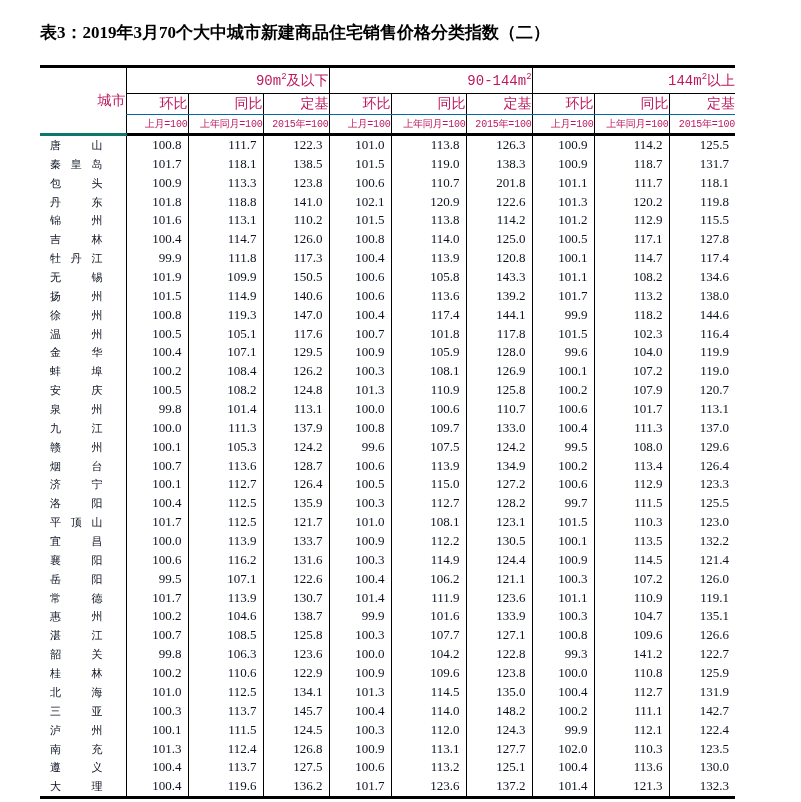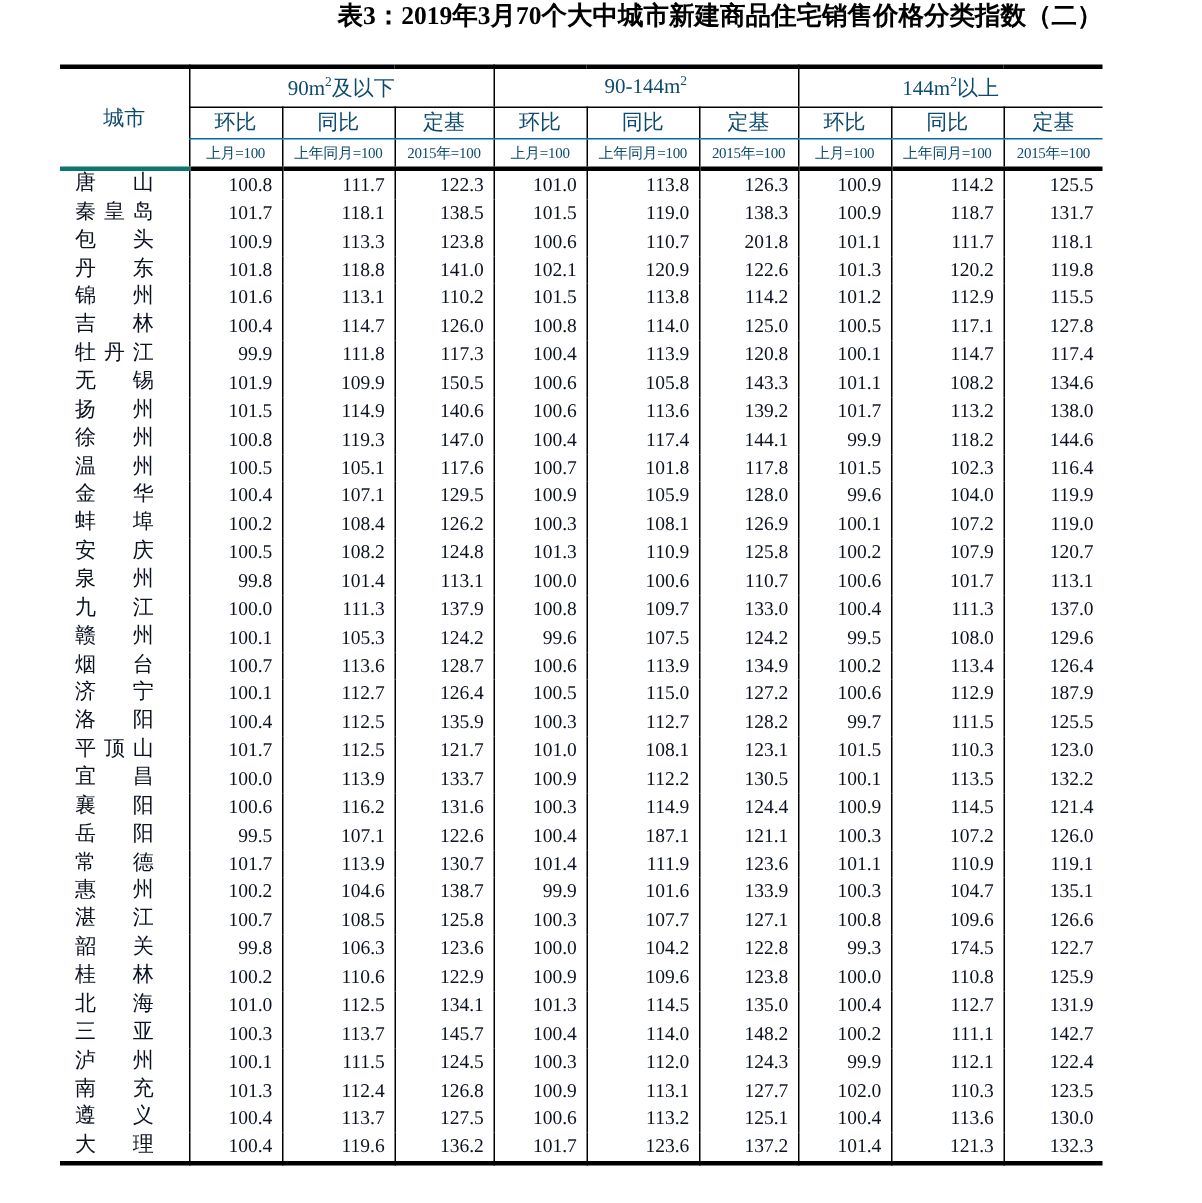--- a/index.html
+++ b/index.html
@@ -2,47 +2,47 @@
 <html><head>
 <meta charset="utf-8">
 <style>
   html,body { margin:0; padding:0; }
   body {
     width:801px; height:802px; background:#ffffff; overflow:hidden;
     font-family:"Liberation Serif","DejaVu Serif",serif; color:#000;
     -webkit-font-smoothing:antialiased;
   }
   .title {
-    margin:0 0 0 40px; width:695px; text-align:right;
+    margin:22px 0 0 40px; width:695px; text-align:left;
     font-size:17px; font-weight:bold; line-height:22px; color:#000;
   }
   table.price-table {
     margin:21px 0 0 40px; width:695px;
     border-collapse:collapse; table-layout:fixed;
     border-top:3px solid #000; border-bottom:3px solid #000;
   }
   .price-table th, .price-table td { padding:0; font-weight:normal; color:#0b1220; }
   .price-table thead th {
-    border-left:1px solid #000; text-align:center; font-size:14px; color:#0c4a6e;
+    border-left:1px solid #000; text-align:right; font-size:14px; color:#be185d;font-family:Liberation Mono, monospace;
   }
   .price-table th.city-head {
     border-left:none; border-bottom:3px solid #0f766e; font-size:14px;
   }
   .price-table tr.group-row th.group { height:25px; border-bottom:1px solid #000; }
   .price-table tr.metric-row th { height:20px; border-bottom:1px solid #0369a1; }
   .price-table tr.base-row th {
     height:18px; border-bottom:3px solid #000; font-size:10px; letter-spacing:-0.2px;
   }
   .price-table sup { font-size:9px; vertical-align:super; line-height:0; }
   .price-table tbody td { height:18.86px; font-size:13px; line-height:18.86px; }
   .price-table td.num {
     border-left:1px solid #000; text-align:right; padding-right:6px;
   }
   .price-table td.city {
-    font-size:14px; padding:0 23px 0 10px;
+    font-size:11px; padding:0 23px 0 10px;
     text-align:justify; text-align-last:justify; text-justify:inter-character;
   }
 </style>
 </head>
 <body>
 
 <div class="title">表3：2019年3月70个大中城市新建商品住宅销售价格分类指数（二）</div>
 
 <table class="price-table">
   <colgroup>
@@ -307,21 +307,21 @@
       <tr>
     <td class="city">济宁</td>
     <td class="num">100.1</td>
     <td class="num">112.7</td>
     <td class="num">126.4</td>
     <td class="num">100.5</td>
     <td class="num">115.0</td>
     <td class="num">127.2</td>
     <td class="num">100.6</td>
     <td class="num">112.9</td>
-    <td class="num">187.9</td>
+    <td class="num">123.3</td>
   </tr>
       <tr>
     <td class="city">洛阳</td>
     <td class="num">100.4</td>
     <td class="num">112.5</td>
     <td class="num">135.9</td>
     <td class="num">100.3</td>
     <td class="num">112.7</td>
     <td class="num">128.2</td>
     <td class="num">99.7</td>
@@ -363,21 +363,21 @@
     <td class="num">100.9</td>
     <td class="num">114.5</td>
     <td class="num">121.4</td>
   </tr>
       <tr>
     <td class="city">岳阳</td>
     <td class="num">99.5</td>
     <td class="num">107.1</td>
     <td class="num">122.6</td>
     <td class="num">100.4</td>
-    <td class="num">187.1</td>
+    <td class="num">106.2</td>
     <td class="num">121.1</td>
     <td class="num">100.3</td>
     <td class="num">107.2</td>
     <td class="num">126.0</td>
   </tr>
       <tr>
     <td class="city">常德</td>
     <td class="num">101.7</td>
     <td class="num">113.9</td>
     <td class="num">130.7</td>
@@ -414,21 +414,21 @@
   </tr>
       <tr>
     <td class="city">韶关</td>
     <td class="num">99.8</td>
     <td class="num">106.3</td>
     <td class="num">123.6</td>
     <td class="num">100.0</td>
     <td class="num">104.2</td>
     <td class="num">122.8</td>
     <td class="num">99.3</td>
-    <td class="num">174.5</td>
+    <td class="num">141.2</td>
     <td class="num">122.7</td>
   </tr>
       <tr>
     <td class="city">桂林</td>
     <td class="num">100.2</td>
     <td class="num">110.6</td>
     <td class="num">122.9</td>
     <td class="num">100.9</td>
     <td class="num">109.6</td>
     <td class="num">123.8</td>

